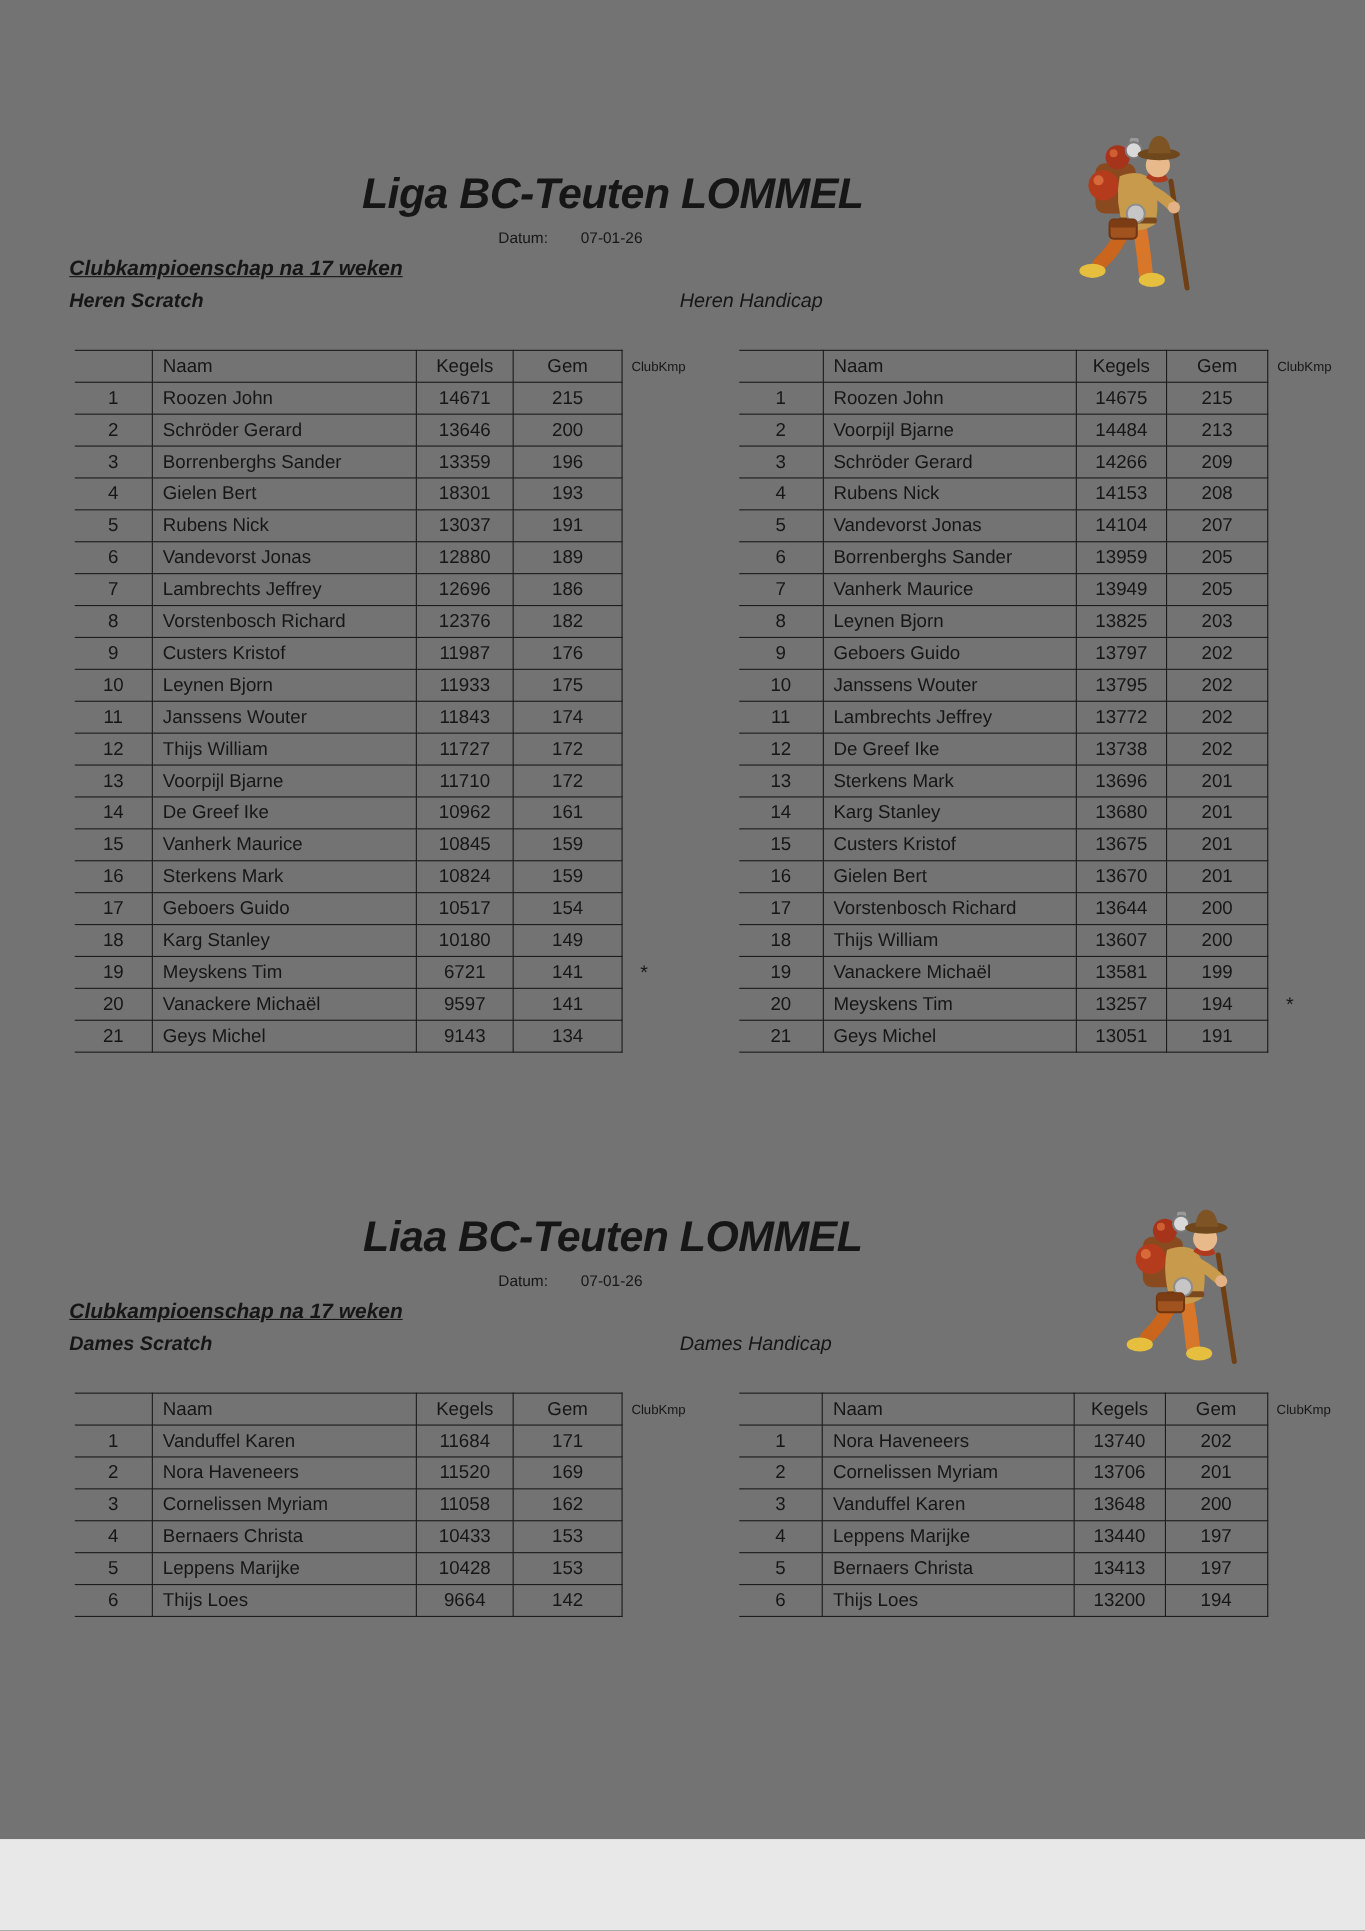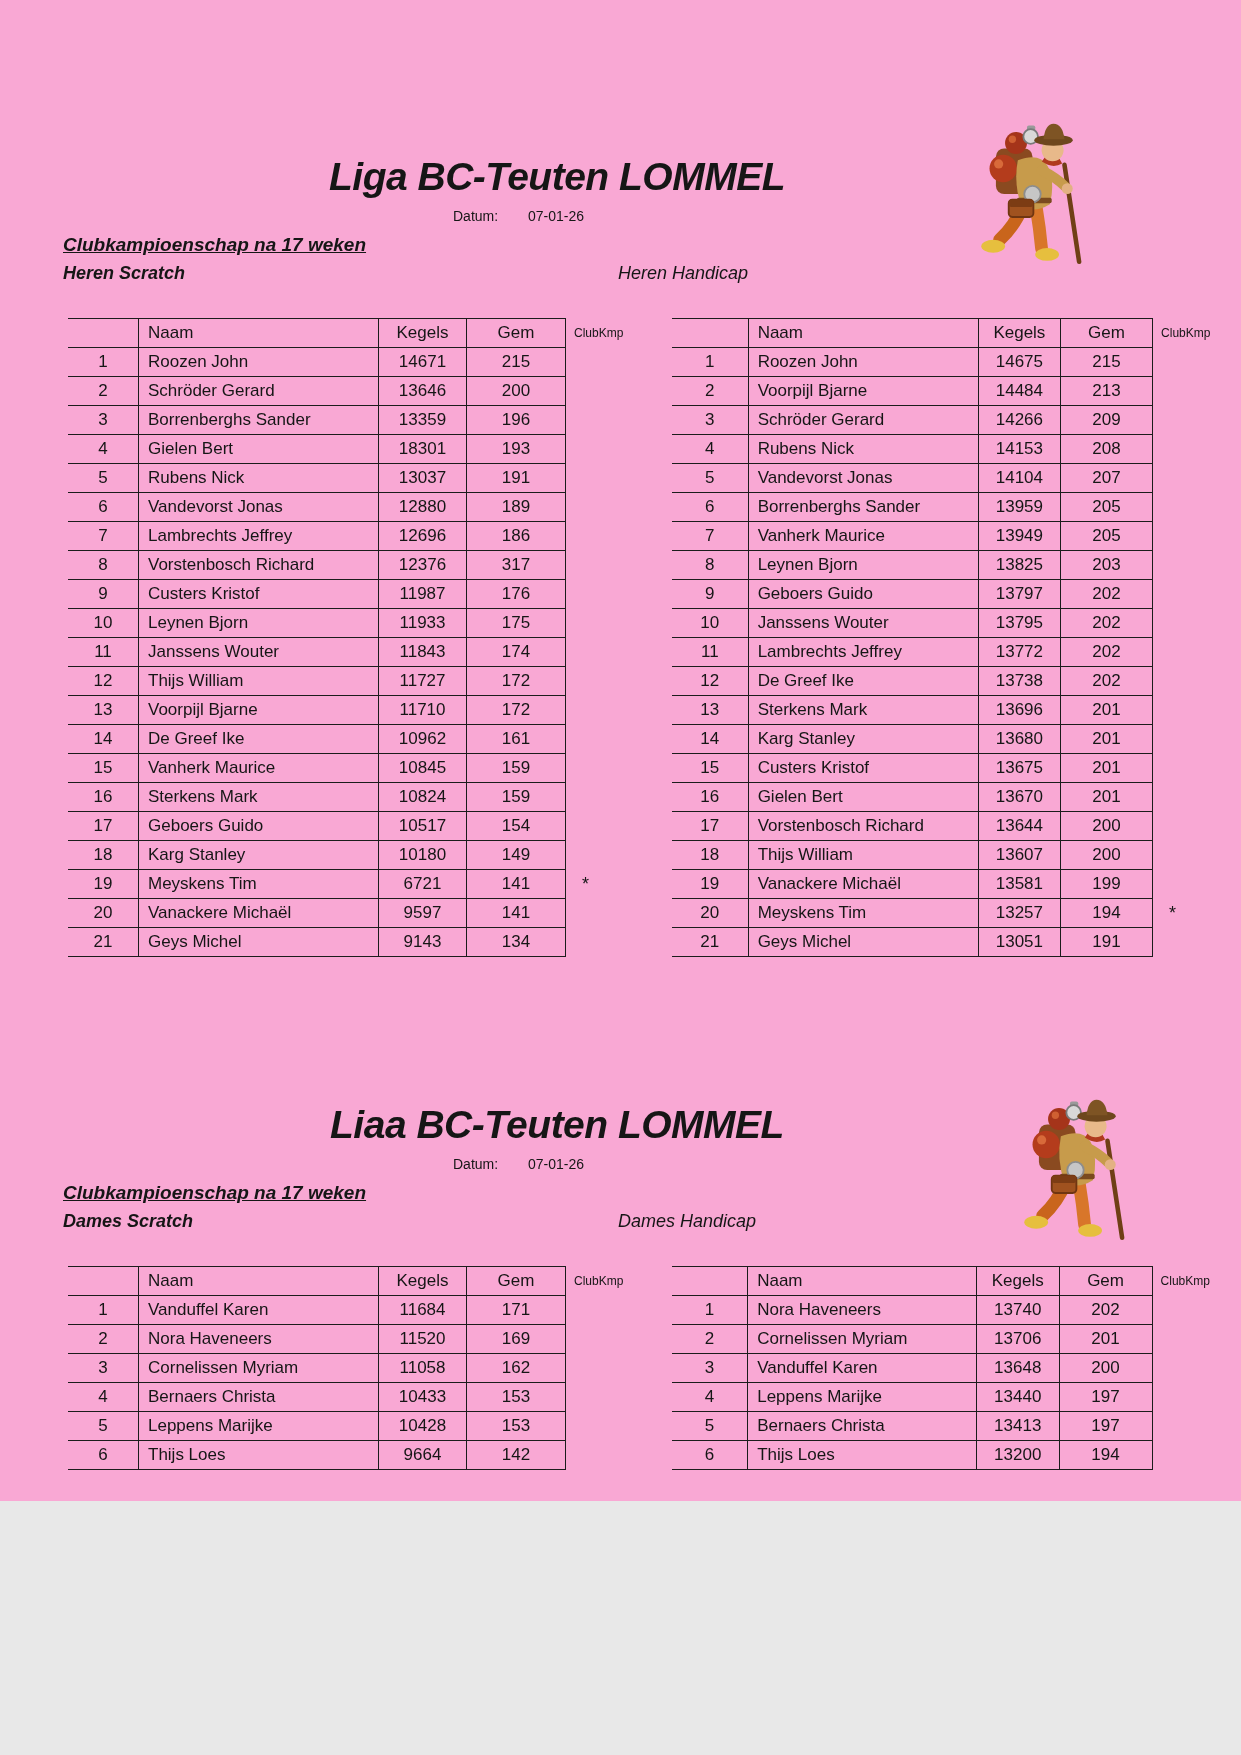--- a/index.html
+++ b/index.html
@@ -1,17 +1,17 @@
 <!DOCTYPE html>
 <html><head>
 <meta charset="utf-8">
 <style>
   html,body{margin:0;padding:0;background:#e8e8e8;}
   .sheet{
-    position:relative;width:1241px;height:1501px;background:#f9a8d4;
+    position:relative;width:1241px;height:1672px;background:#737373;
     margin:0 auto;overflow:hidden;
     font-family:"Liberation Sans",sans-serif;color:#161616;
   }
   .pagepart{position:absolute;left:0;width:1241px;height:948px;}
   .pagepart--1{top:0;}
   .pagepart--2{top:948px;}
 
   .doc-title{
     position:absolute;top:155px;left:0;width:1114px;margin:0;
     text-align:center;font-style:italic;font-weight:700;font-size:39px;
@@ -128,21 +128,21 @@
             <td class="c-rank">7</td>
             <td class="c-naam">Lambrechts Jeffrey</td>
             <td class="c-kegels">12696</td>
             <td class="c-gem">186</td>
             <td class="c-note"></td>
           </tr>
           <tr>
             <td class="c-rank">8</td>
             <td class="c-naam">Vorstenbosch Richard</td>
             <td class="c-kegels">12376</td>
-            <td class="c-gem">317</td>
+            <td class="c-gem">182</td>
             <td class="c-note"></td>
           </tr>
           <tr>
             <td class="c-rank">9</td>
             <td class="c-naam">Custers Kristof</td>
             <td class="c-kegels">11987</td>
             <td class="c-gem">176</td>
             <td class="c-note"></td>
           </tr>
           <tr>

